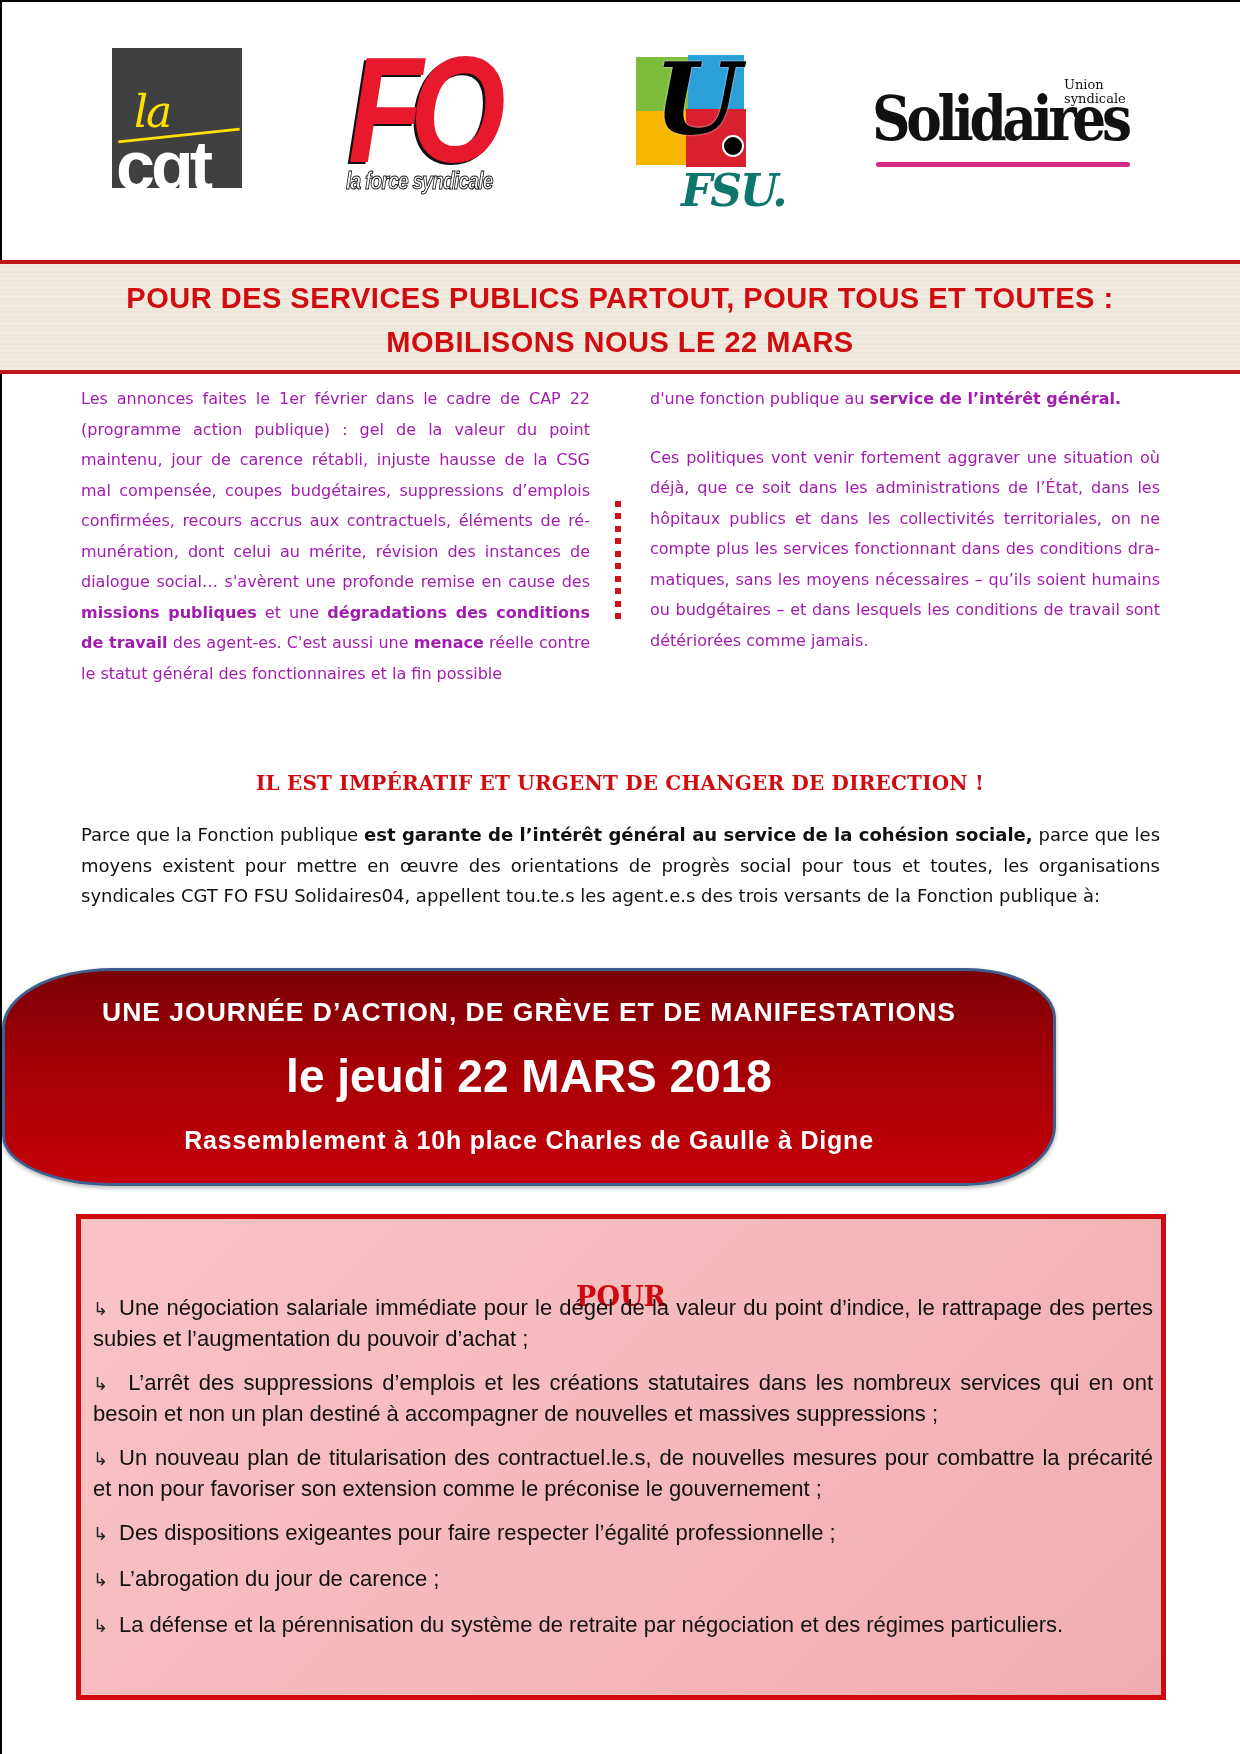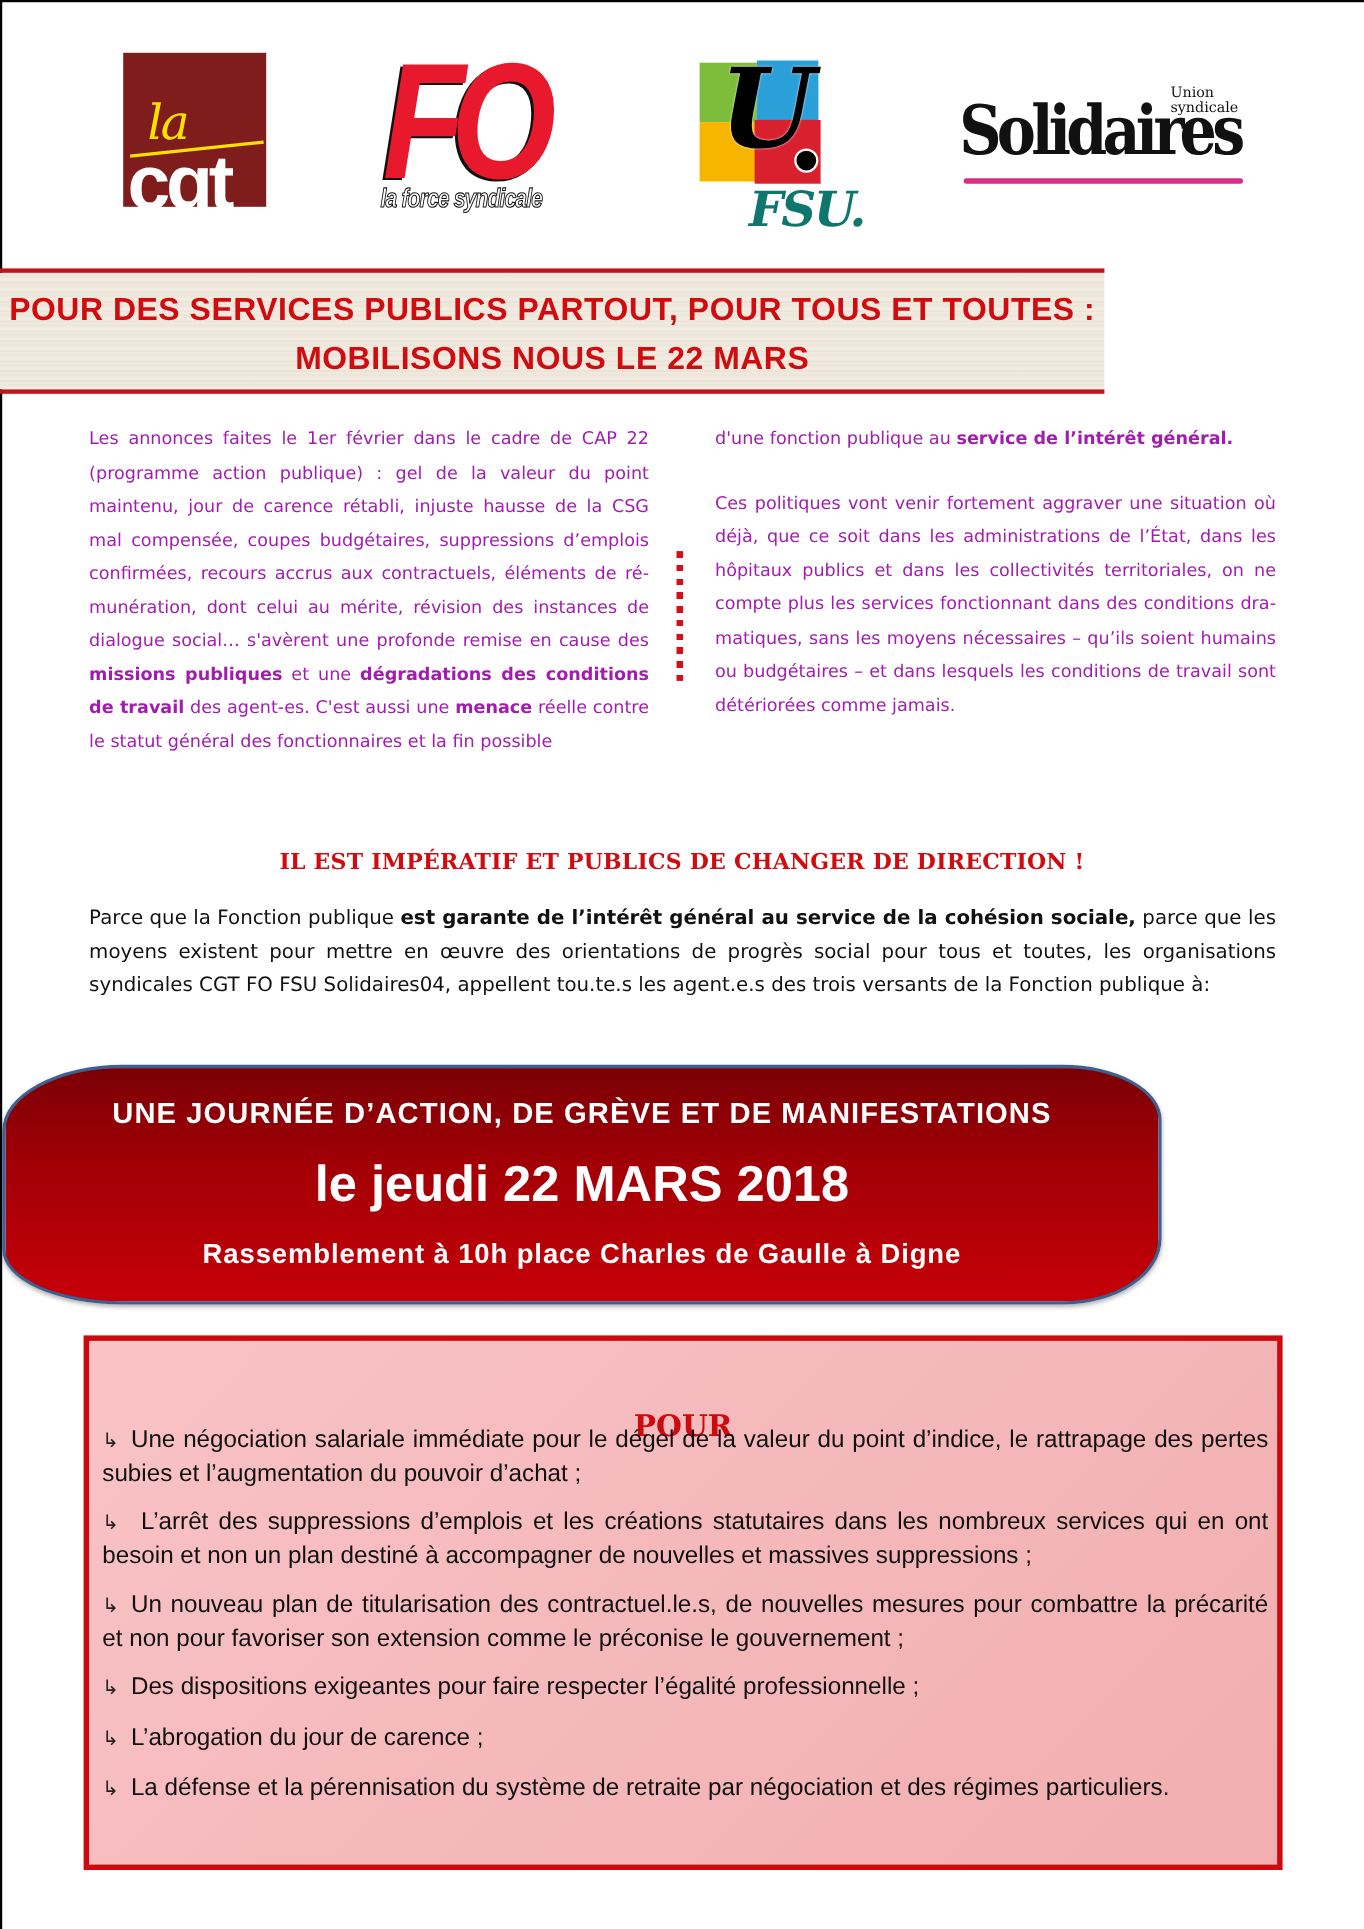--- a/index.html
+++ b/index.html
@@ -8,21 +8,21 @@
       background: #ffffff;
       font-family: "DejaVu Sans", sans-serif;
       color: #111;
     }
     .frame-left { position: absolute; left: 0; top: 0; width: 2px; height: 1754px; background: #000; }
     .frame-top { position: absolute; left: 0; top: 0; width: 1240px; height: 2px; background: #000; }
 
     
     .logo { position: absolute; }
     .logo-cgt {
-      left: 112px; top: 48px; width: 130px; height: 140px; background: #7f1d1d;
+      left: 112px; top: 48px; width: 130px; height: 140px; background: #404040;
     }
     .logo-cgt .la {
       position: absolute; left: 22px; top: 38px; color: #ffe000;
       font-family: "DejaVu Serif", serif; font-style: italic; font-size: 44px;
       letter-spacing: -2px;
     }
     .logo-cgt .la-swash {
       position: absolute; left: 6px; top: 86px; width: 122px; height: 3px;
       background: #ffe000; transform: rotate(-6deg);
     }
@@ -79,21 +79,21 @@
       letter-spacing: -5px; line-height: 1;
       transform: scaleX(0.86); transform-origin: left top;
     }
     .logo-solidaires .swash {
       position: absolute; left: 4px; top: 84px; width: 254px; height: 5px;
       background: #d92c87; border-radius: 3px;
     }
 
     
     .banner {
-      position: absolute; left: 0; top: 244px; width: 1004px; height: 114px;
+      position: absolute; left: 0; top: 260px; width: 1240px; height: 114px;
       border-top: 4px solid #c0161b; border-bottom: 4px solid #c0161b;
       background: repeating-linear-gradient(180deg, #f1ebe1 0px, #ede5d8 3px, #f3eee5 6px, #e9e1d3 9px);
       box-sizing: border-box;
     }
     .banner-line {
       position: absolute; left: 0; width: 100%; text-align: center;
       color: #d00c10; font-family: "Liberation Sans", sans-serif; font-weight: bold;
       font-size: 29px; letter-spacing: 0.5px;
     }
     .banner-line.l1 { top: 18px; }
@@ -205,21 +205,21 @@
   <p><span>Les annonces faites le 1er février dans le cadre de CAP 22 (programme action publique) : gel de la valeur du point maintenu, jour de carence rétabli, injuste hausse de la CSG mal compensée,  coupes budgétaires, suppressions d’emplois confirmées, recours accrus aux contractuels, éléments de ré­munération, dont celui au mérite, révision des instances de dialogue social…  s'avèrent une pro­fonde remise en cause des </span><b>missions publiques</b><span> et une </span><b>dégradations des conditions de travail</b><span> des agent-es. C'est aussi une </span><b>menace</b><span> réelle contre le statut général des fonctionnaires et la fin possible</span></p>
 </div>
 
 <div class="dotted-sep"></div>
 
 <div class="col col-right">
   <p><span>d'une fonction publique au </span><b>service de l’intérêt général.</b></p>
   <p>Ces politiques vont venir fortement aggraver une situation où déjà, que ce soit dans les administra­tions de l’État, dans les hôpitaux publics et dans les collectivités territoriales, on ne compte plus les services fonctionnant dans des conditions dra­matiques, sans les moyens nécessaires – qu’ils soient humains ou budgétaires – et dans lesquels les conditions de travail sont détériorées comme jamais.</p>
 </div>
 
-<div class="urgent">IL EST IMPÉRATIF ET PUBLICS DE CHANGER DE DIRECTION !</div>
+<div class="urgent">IL EST IMPÉRATIF ET URGENT DE CHANGER DE DIRECTION !</div>
 
 <div class="call">
   <p><span>Parce que la Fonction publique </span><b>est garante de l’intérêt général au service de la cohésion sociale,</b><span> parce que les moyens existent pour mettre en œuvre des orientations de progrès social pour tous et toutes, les organisations syndicales  CGT  FO FSU Solidaires04,  appellent tou.te.s les agent.e.s des trois versants de la Fonction publique  à:</span></p>
 </div>
 
 <div class="action-box">
   <div class="action-line a1">UNE JOURNÉE D’ACTION, DE GRÈVE ET DE MANIFESTATIONS</div>
   <div class="action-line a2">le jeudi 22 MARS 2018</div>
   <div class="action-line a3">Rassemblement à 10h place Charles de Gaulle à Digne</div>
 </div>

